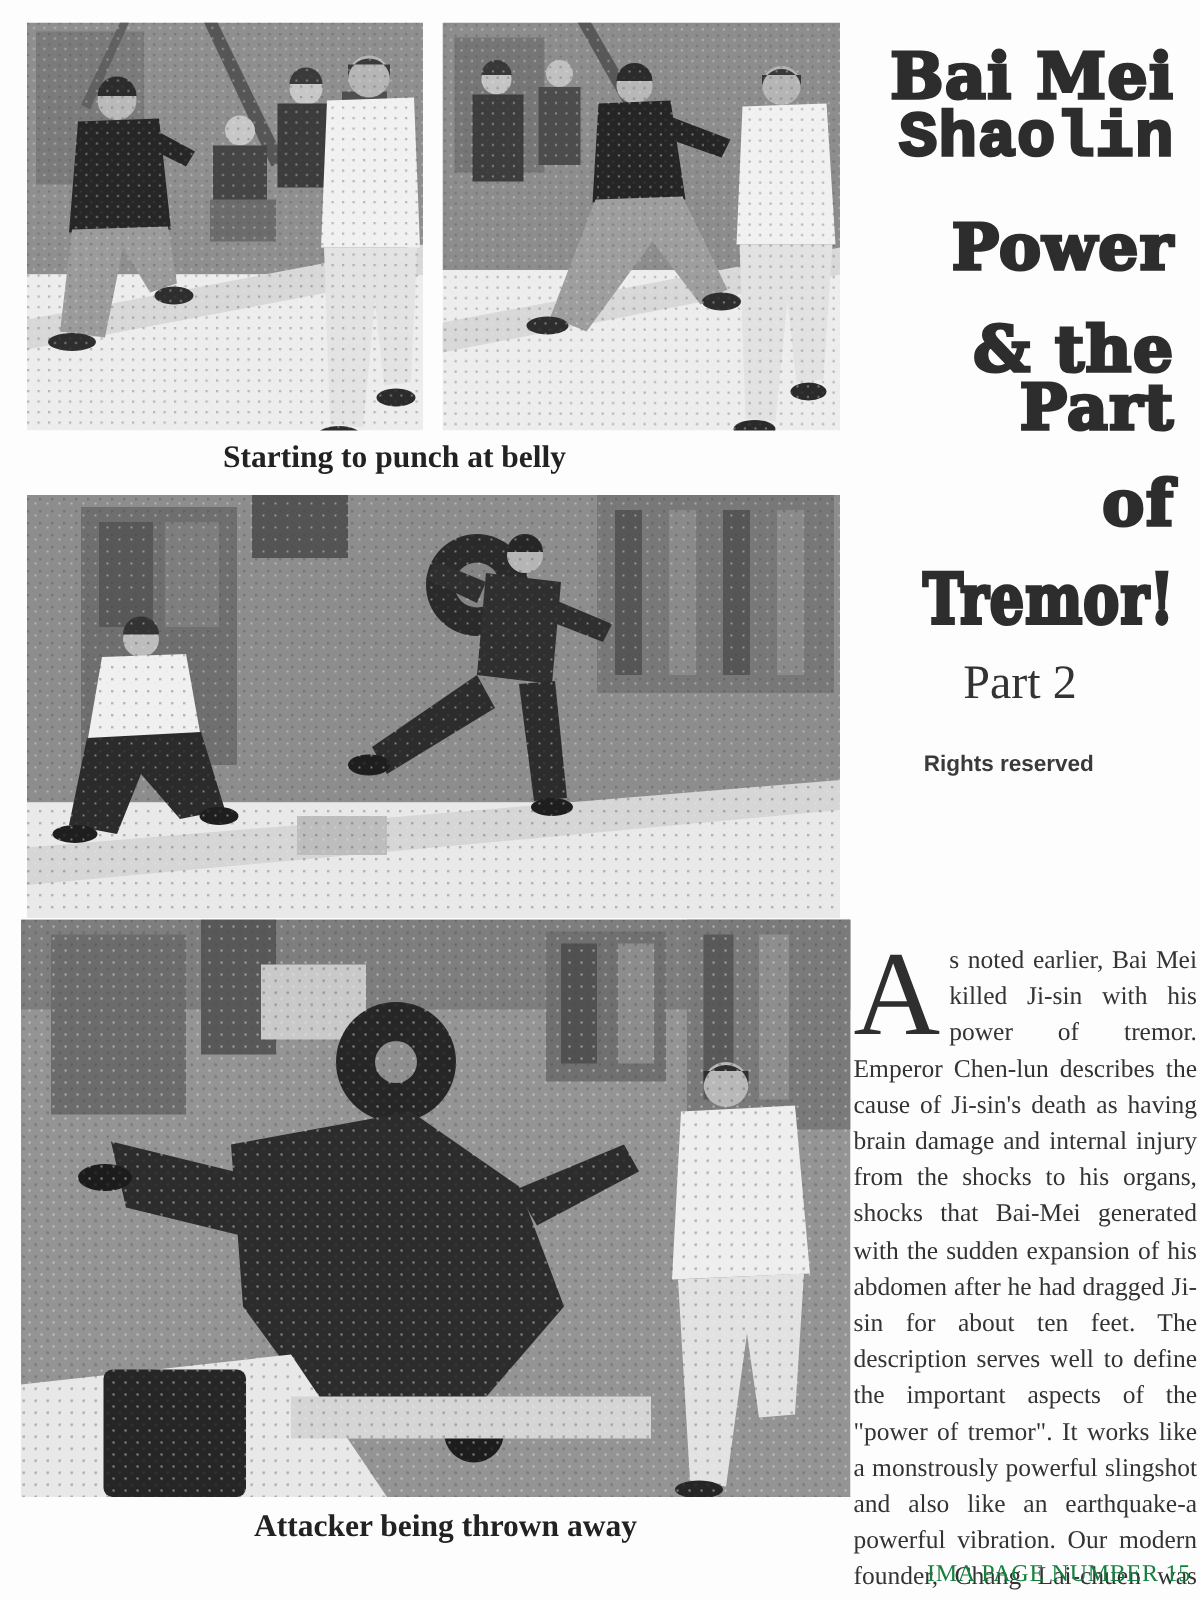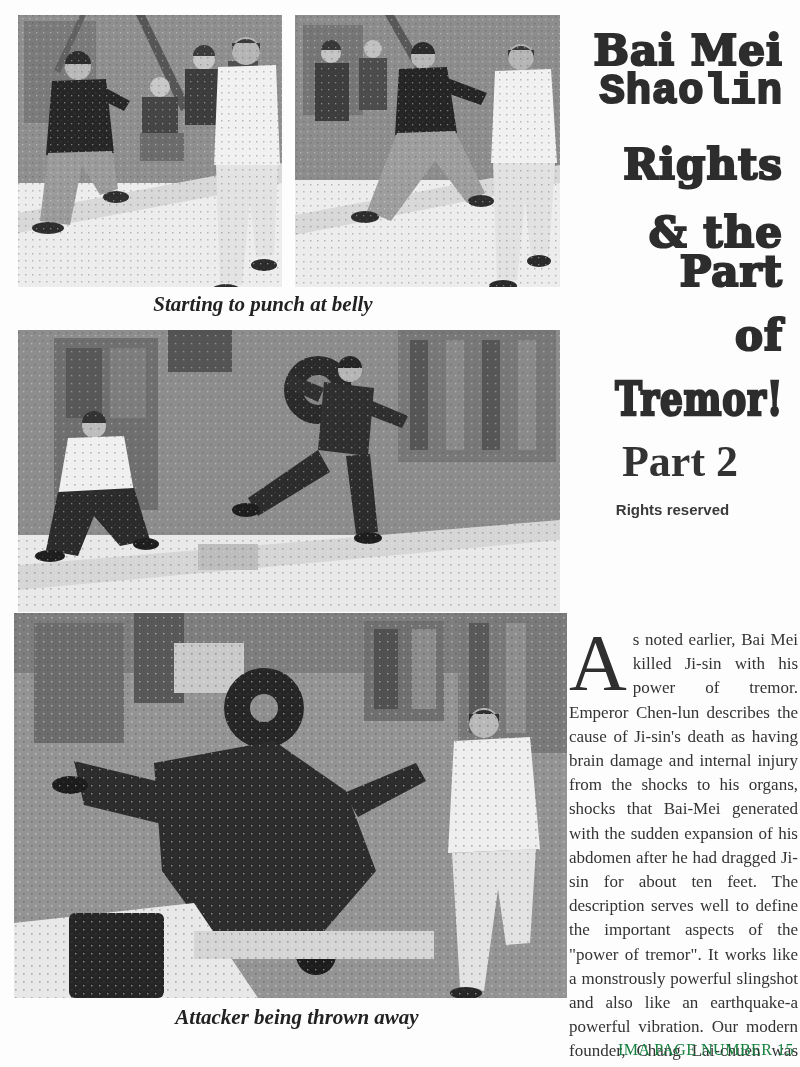--- a/index.html
+++ b/index.html
@@ -1,27 +1,27 @@
 <!DOCTYPE html>
 <html><head>
 <meta charset="utf-8">
 <style>
   html,body{margin:0;padding:0;background:#ffffff;}
   .page{position:relative;width:800px;height:1067px;margin:0 auto;background:#fdfdfd;overflow:hidden;
         font-family:"Liberation Serif", serif;color:#2b2b2b;}
   .photo{position:absolute;display:block;}
   .photo svg{display:block;width:100%;height:100%;}
   .caption{position:absolute;text-align:center;font-family:"Liberation Serif",serif;
-           font-weight:bold;font-size:21px;color:#222;font-style:italic;}
+           font-weight:bold;font-size:21px;color:#222;}
   .title-line{position:absolute;right:17px;font-family:"DejaVu Serif",serif;font-weight:900;
               font-size:42px;line-height:1;color:#2d2d2d;-webkit-text-stroke:2.2px #2d2d2d;
               letter-spacing:1px;white-space:nowrap;}
   .title-tremor{font-size:46px;transform:scaleX(0.78);transform-origin:right center;-webkit-text-stroke:2.6px #2d2d2d;}
   .part-label{position:absolute;left:560px;width:240px;text-align:center;
-              font-family:"Liberation Serif",serif;font-weight:bold;font-size:44px;color:#333;}
+              font-family:"Liberation Serif",serif;font-weight:normal;font-size:32px;color:#333;}
   .byline{position:absolute;left:545px;width:255px;text-align:center;
           font-family:"Liberation Sans",sans-serif;font-weight:bold;font-size:15px;
           line-height:21px;color:#3a3a3a;}
   .article{position:absolute;left:569px;width:229px;top:628px;
            font-family:"Liberation Serif",serif;font-size:17px;line-height:24.2px;
            text-align:justify;color:#333;}
   .dropcap{float:left;font-family:"Liberation Serif",serif;font-size:80px;line-height:62px;
            padding:4px 6px 0 0;color:#2f2f2f;}
   .footer{position:absolute;right:6px;top:1041px;font-family:"Liberation Serif",serif;
           font-size:16px;letter-spacing:0.5px;color:#15803d;}
@@ -184,21 +184,21 @@
       <rect x="180" y="318" width="240" height="28" fill="#d5d5d5"></rect>
       <ellipse cx="452" cy="380" rx="16" ry="6" fill="#262626"></ellipse>
       <rect width="553" height="385" fill="url(#g4)"></rect>
     </svg>
   </span>
 
   <div class="caption" style="left:12px;top:1005px;width:570px;">Attacker being thrown away</div>
 
   <div class="title-line" style="top:30px;">Bai Mei</div>
   <div class="title-line" style="top:71px;font-family:Liberation Mono, monospace;">Shaolin</div>
-  <div class="title-line" style="top:144px;">Rights</div>
+  <div class="title-line" style="top:144px;">Power</div>
   <div class="title-line" style="top:212px;">&amp; the</div>
   <div class="title-line" style="top:251px;">Part</div>
   <div class="title-line" style="top:315px;">of</div>
   <div class="title-line title-tremor" style="top:376px;">Tremor!</div>
   <div class="part-label" style="top:436px;">Part 2</div>
 
   <div class="byline" style="top:499px;">
     <div>Rights reserved</div>
   </div>
 

